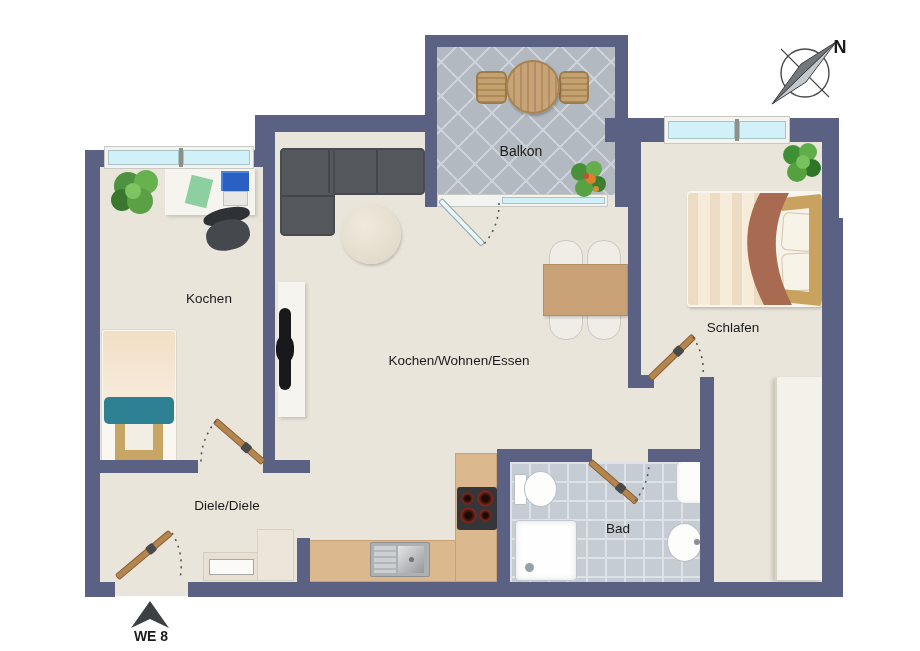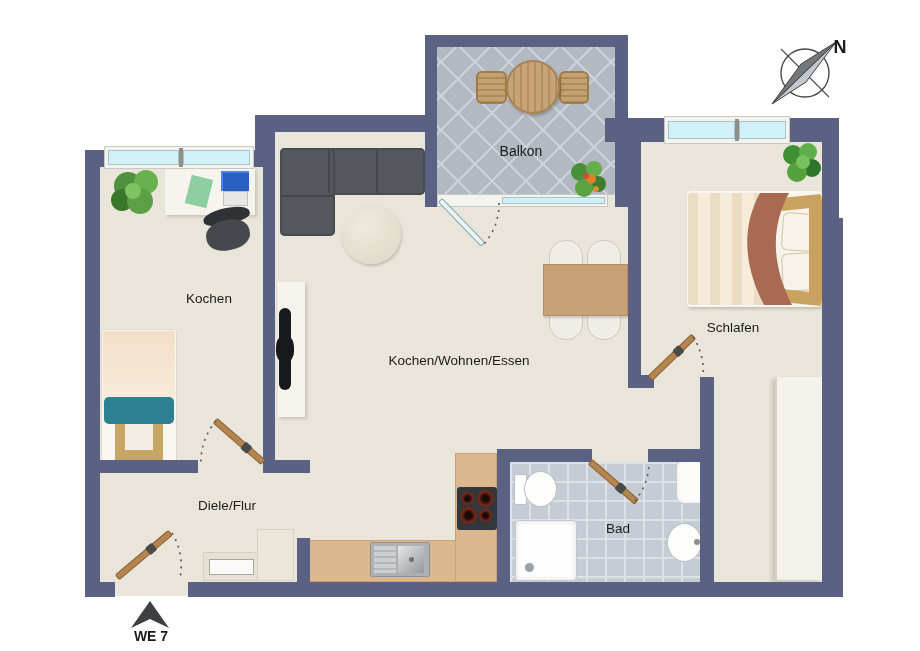--- a/index.html
+++ b/index.html
@@ -190,18 +190,18 @@
       <polygon points="836,42 806,82 772,104" fill="#c3c8cc" stroke="#3c4043" stroke-width="1"></polygon>
       <polygon points="836,42 801,64 772,104" fill="#73787d" stroke="#3c4043" stroke-width="1"></polygon>
     </g>
     <polygon points="150,601 169,628 150,619 131,628" fill="#3c4043"></polygon>
   </svg>
 
   <div class="label" style="left:521px;top:151px;font-size:14px;">Balkon</div>
   <div class="label" style="left:209px;top:298px;">Kochen</div>
   <div class="label" style="left:459px;top:360px;">Kochen/Wohnen/Essen</div>
   <div class="label" style="left:733px;top:327px;text-align:center;">Schlafen</div>
-  <div class="label" style="left:227px;top:505px;">Diele/Flur</div>
+  <div class="label" style="left:227px;top:505px;">Diele/Diele</div>
   <div class="label" style="left:618px;top:528px;">Bad</div>
-  <div class="label bold" style="left:151px;top:636px;font-size:14px;">WE 7</div>
+  <div class="label bold" style="left:151px;top:636px;font-size:14px;">WE 8</div>
   <div class="label bold" style="left:840px;top:47px;font-size:18px;">N</div>
 
 </div>
 
 </body></html>

